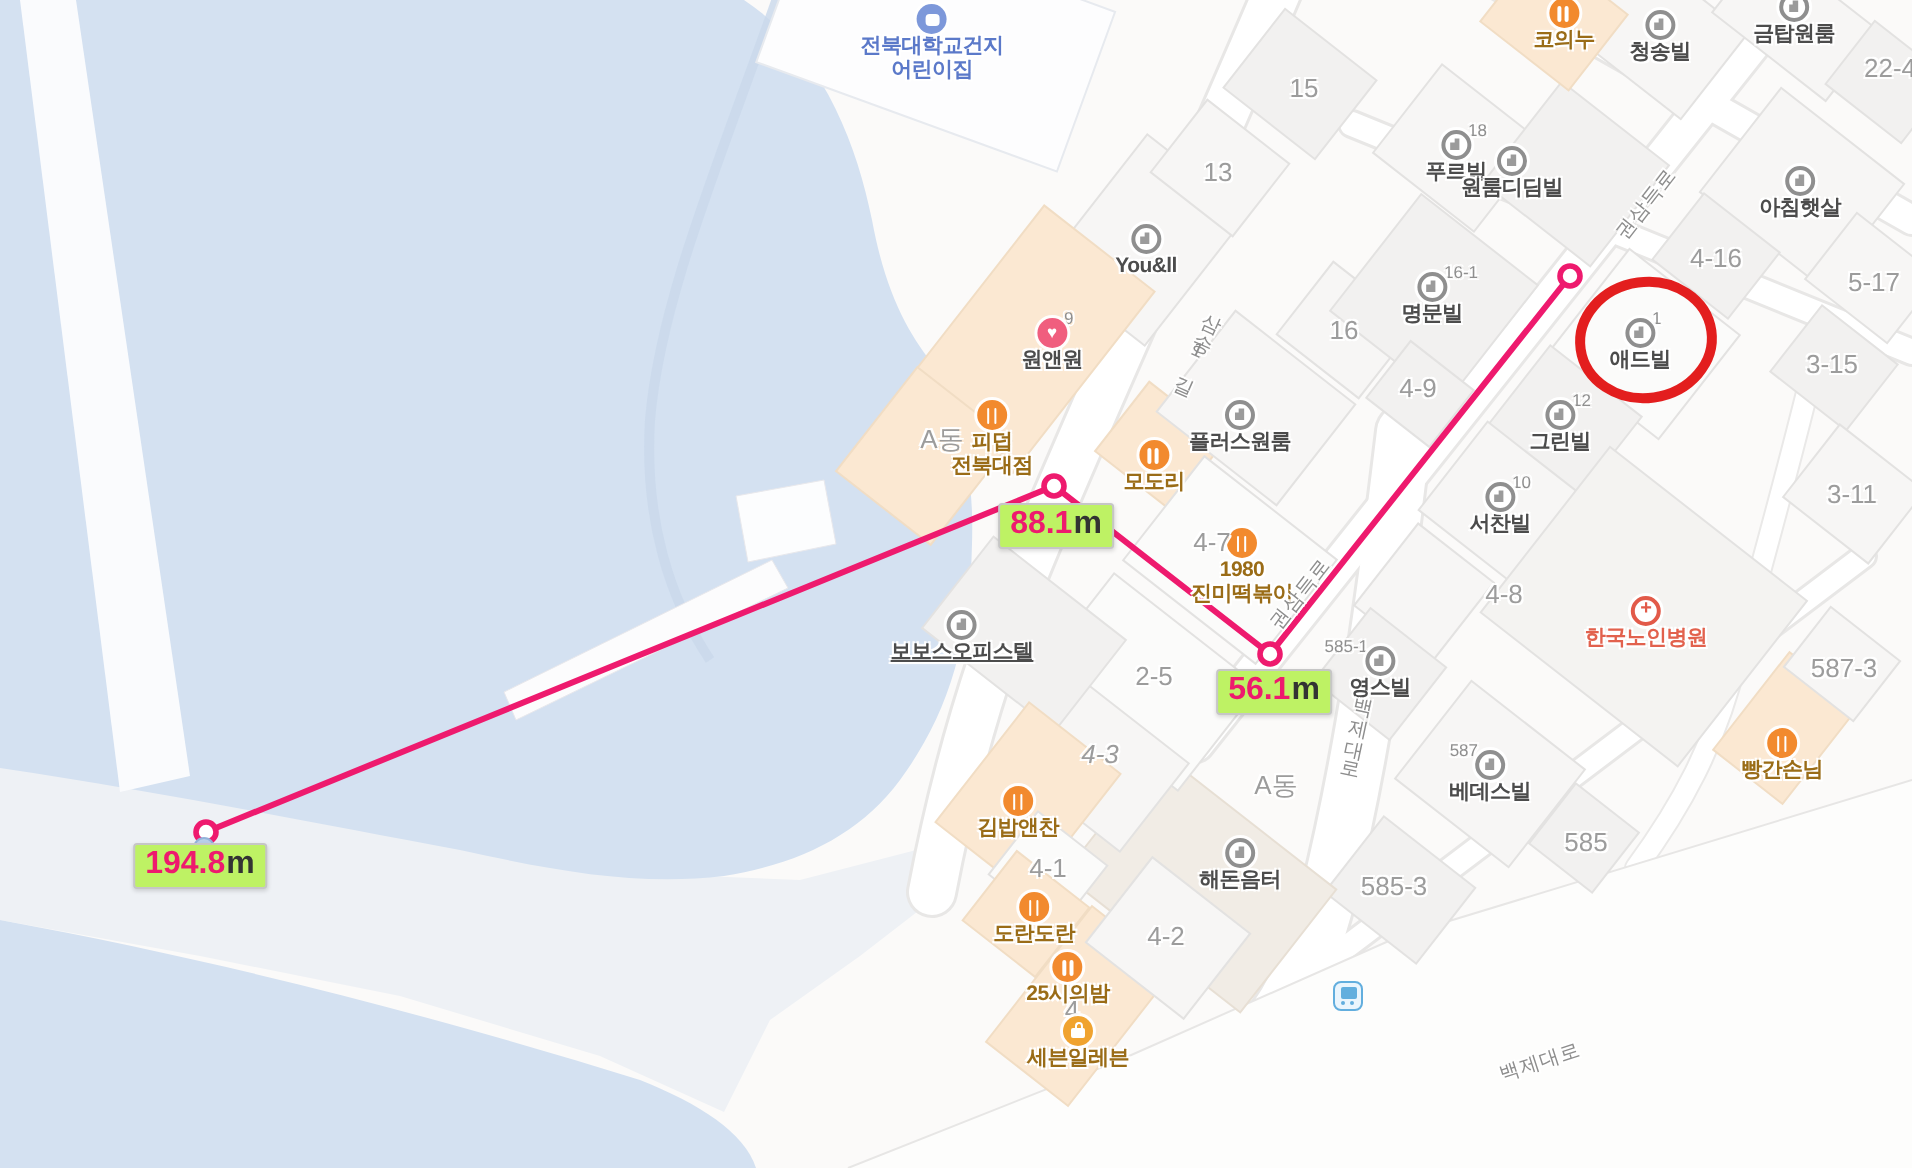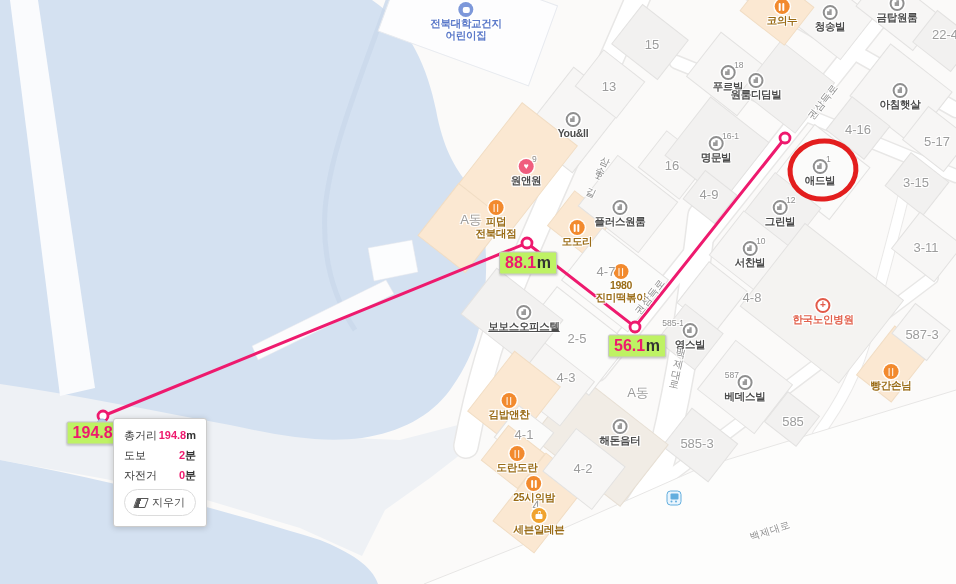--- a/index.html
+++ b/index.html
@@ -268,41 +268,41 @@
         <span class="ic ic-food"></span>
         <span class="txt">1980
 진미떡볶이</span>
       </div>
       <div class="parcel" style="left: 606px; top: 271px;">4-7</div>
       <div class="parcel" style="left: 752px; top: 297px;">4-8</div>
       <div class="poi poi-hospital" style="top: 298px; left: 823px;">
         <span class="ic ic-hospital"></span>
         <span class="txt">한국노인병원</span>
       </div>
-      <div class="poi poi-building underline" style="top: 305px; left: 524px;">
+      <div class="poi poi-building underline" style="top: 305px; left: 481px;">
         <span class="ic ic-building"></span>
         <span class="txt">보보스오피스텔</span>
       </div>
       <div class="poi poi-building" style="top: 323px; left: 690px;">
         <span class="badge badge-left">585-1</span>
         <span class="ic ic-building"></span>
         <span class="txt">영스빌</span>
       </div>
       <div class="parcel" style="left: 922px; top: 334px;">587-3</div>
       <div class="parcel" style="left: 577px; top: 338px;">2-5</div>
       <div class="poi poi-food" style="top: 364px; left: 891px;">
         <span class="ic ic-food"></span>
         <span class="txt">빵간손님</span>
       </div>
       <div class="poi poi-building" style="top: 375px; left: 745px;">
         <span class="badge badge-left">587</span>
         <span class="ic ic-building"></span>
         <span class="txt">베데스빌</span>
       </div>
-      <div class="parcel" style="left: 566px; top: 377px;">4-3</div>
+      <div class="parcel" style="left: 550px; top: 377px; font-style: italic;">4-3</div>
       <div class="poi poi-food" style="top: 393px; left: 509px;">
         <span class="ic ic-food"></span>
         <span class="txt">김밥앤찬</span>
       </div>
       <div class="parcel" style="left: 793px; top: 421px;">585</div>
       <div class="parcel" style="left: 638px; top: 393px;">A동</div>
       <div class="poi poi-building" style="top: 419px; left: 620px;">
         <span class="ic ic-building"></span>
         <span class="txt">해돈음터</span>
       </div>
@@ -326,35 +326,17 @@
       <div class="road-label vert" style="transform: translate(-50%, -50%) rotate(12deg); left: 678px; top: 363px;">백제대로</div>
       <div class="road-label" style="transform: translate(-50%, -50%) rotate(-18deg); left: 770px; top: 531px;">백제대로</div>
       <div class="road-label" style="transform: translate(-50%, -50%) rotate(-52deg); left: 823px; top: 102px;">권삼득로</div>
       <div class="road-label" style="transform: translate(-50%, -50%) rotate(-52deg); left: 650px; top: 297px;">권삼득로</div>
       <div class="transit" style="left: 674px; top: 498px;"></div>
       <div class="dot" style="left: 102px; top: 424px;"></div>
     </div>
 
   <div id="overlay">
 
-    <div class="tooltip">
-      <div class="trow">
-        <span>총거리</span>
-        <span class="tval"><b>194.8</b><i>m</i></span>
-      </div>
-      <div class="trow">
-        <span>도보</span>
-        <span class="tval"><b>2</b><i>분</i></span>
-      </div>
-      <div class="trow">
-        <span>자전거</span>
-        <span class="tval"><b>0</b><i>분</i></span>
-      </div>
-      <button class="clear-btn">
-        <span class="eraser-icon"></span>
-        <span>지우기</span>
-      </button>
-    </div>
   <div class="dist" style="left: 637px; top: 346px;"><b>56.1</b><span class="unit">m</span></div>
       <div class="dist" style="left: 528px; top: 263px;"><b>88.1</b><span class="unit">m</span></div>
       <div class="dist" style="left: 100px; top: 433px;"><b>194.8</b><span class="unit">m</span></div>
     </div>
 </div>
 
 </body></html>

